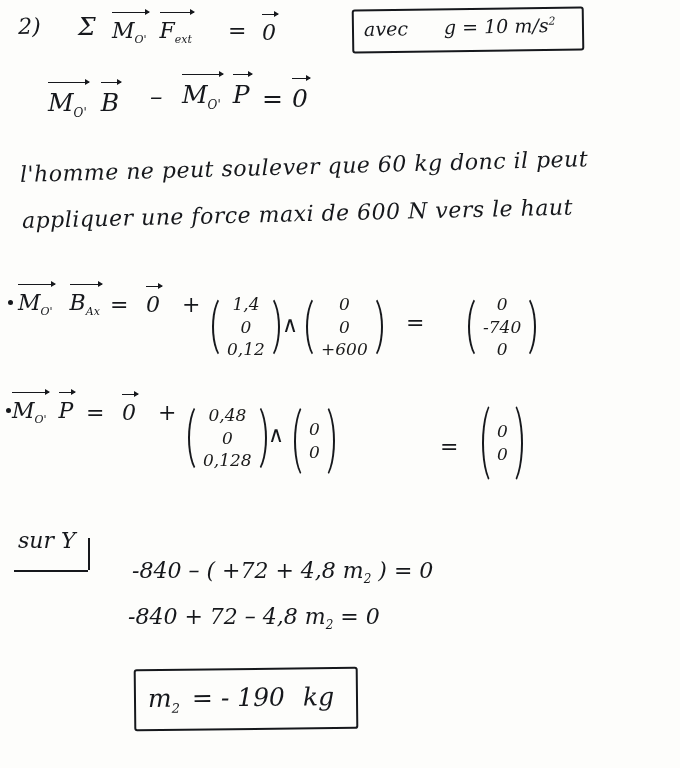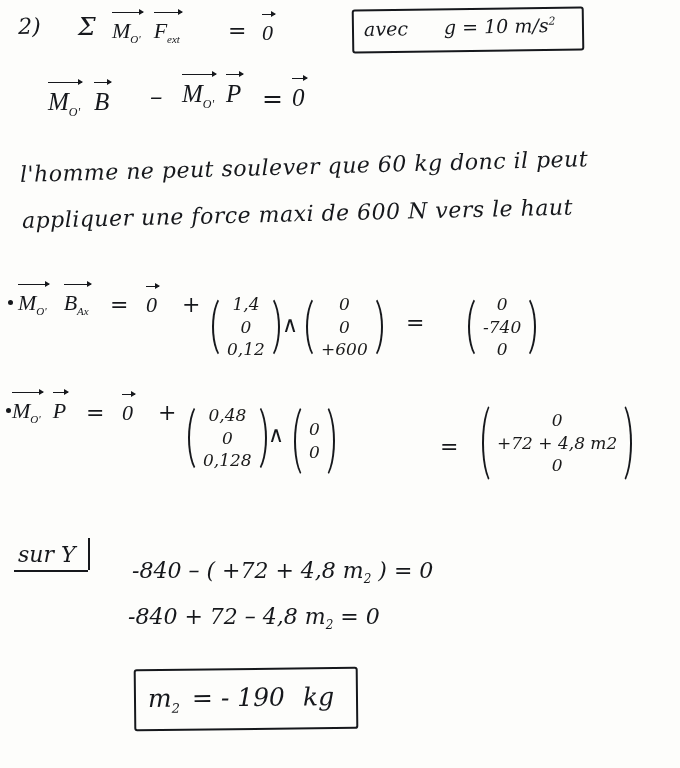--- a/index.html
+++ b/index.html
@@ -31,21 +31,20 @@
   }
   .hw.md { font-size: 19px; }
   .hw.lg { font-size: 22px; }
   .hw.xl { font-size: 25px; }
 
   
   .vec {
     position: relative;
     display: inline-block;
     padding-top: 2px;
-    font-family: Liberation Serif, serif;
   }
   .vec::after {
     content: "";
     position: absolute;
     left: 0;
     right: -2px;
     top: -4px;
     height: 0;
     border-top: 1.6px solid #16181c;
   }
@@ -249,27 +248,26 @@
     </span>
     <span class="par right"></span>
   </div>
 
   <div class="hw lg" style="left:440px; top:434px;">=</div>
 
   <div class="colvec" style="left:480px; top:400px; height:86px;">
     <span class="par left"></span>
     <span class="rows">
       <span>0</span>
-      <span>+72 + 4,8 m2</span>
-      <span>0</span>
-    </span>
-    <span class="par right"></span>
-  </div>
-
-  <div class="hw lg" style="left:18px; top:542px;">sur Y</div>
+      <span>0</span>
+    </span>
+    <span class="par right"></span>
+  </div>
+
+  <div class="hw lg" style="left:18px; top:528px;">sur Y</div>
   <div class="underline" style="left:14px; top:570px; width:74px;"></div>
   <div class="vbar" style="left:88px; top:538px; height:32px;"></div>
 
   <div class="hw lg" style="left:132px; top:558px;">
     <span>-840 – ( +72 + 4,8 m</span><sub style="font-size:12px">2</sub><span> ) = 0</span>
   </div>
 
   <div class="hw lg" style="left:128px; top:604px;">
     <span>-840 + 72 – 4,8 m</span><sub style="font-size:12px">2</sub><span> = 0</span>
   </div>

